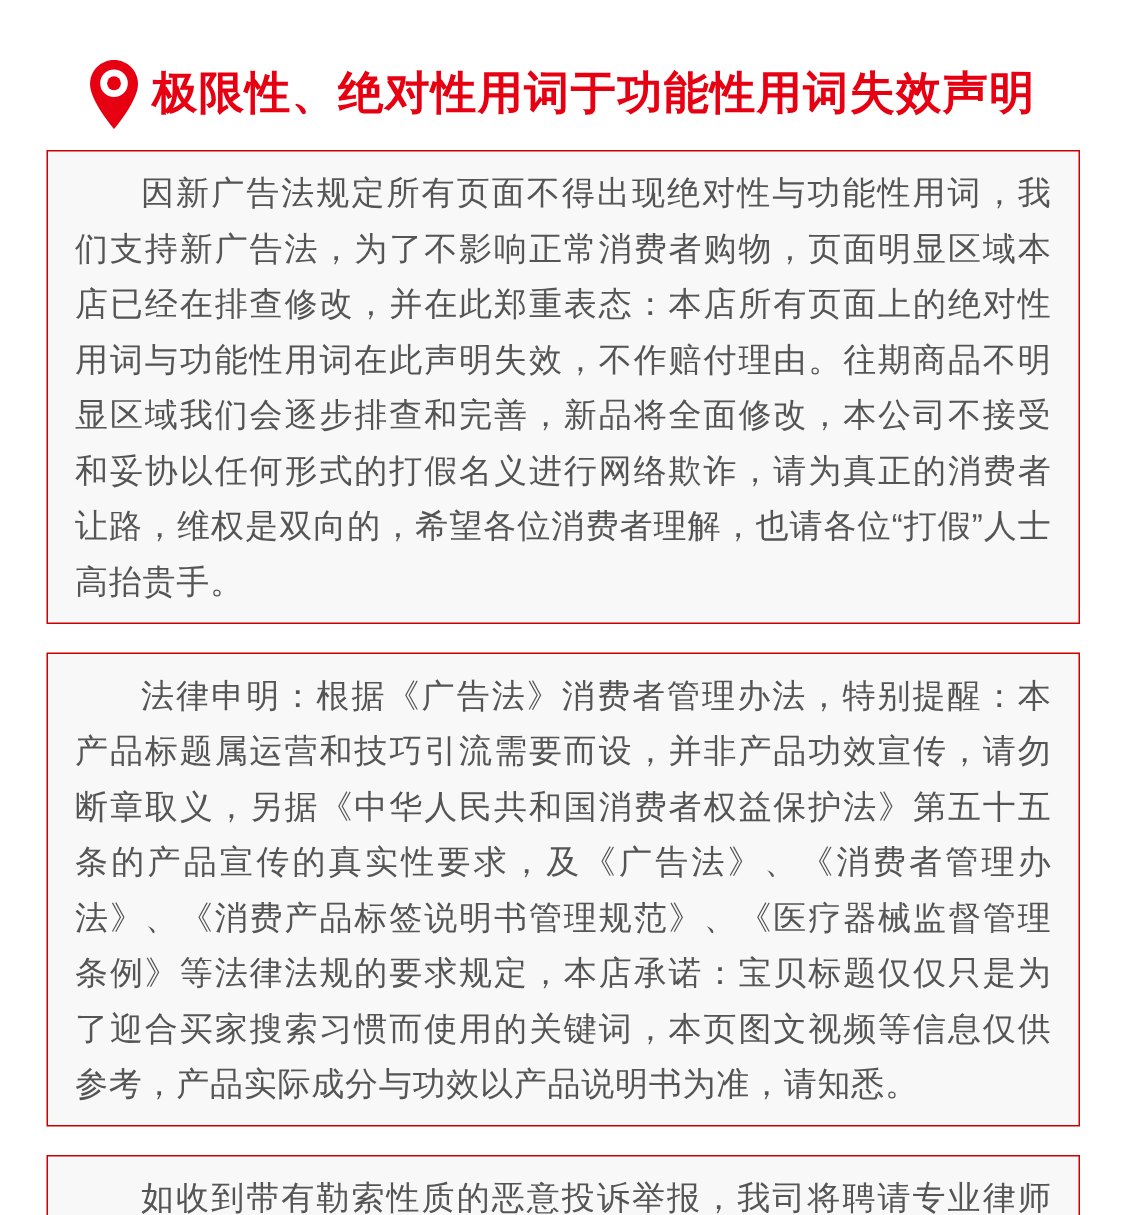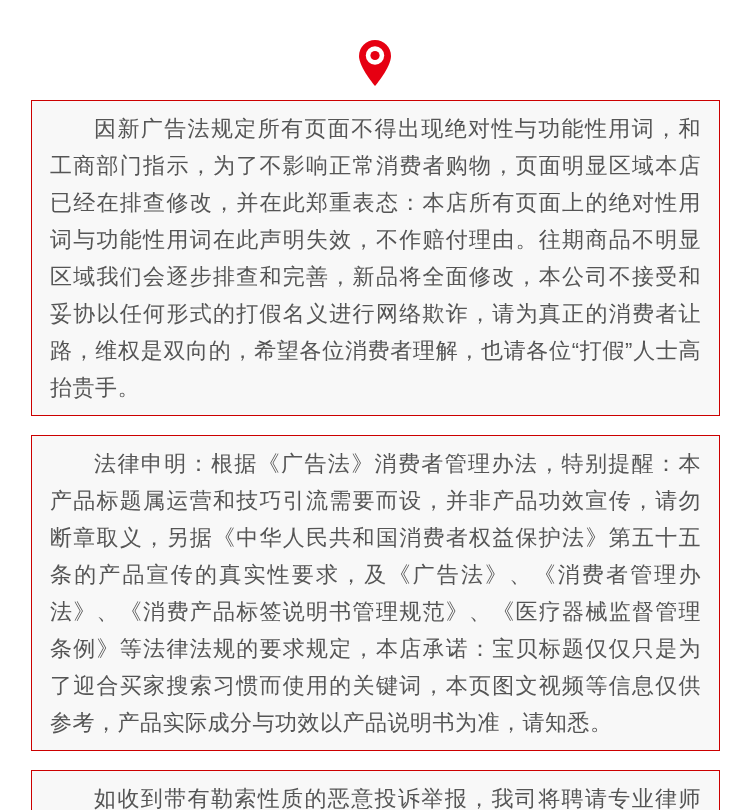--- a/index.html
+++ b/index.html
@@ -72,24 +72,25 @@
 <body>
 
 <div class="page">
 
   <div class="header">
     <svg class="pin-icon" viewBox="0 0 32 46" xmlns="http://www.w3.org/2000/svg" aria-hidden="true">
       <path d="M16 0 C7.16 0 0 7.16 0 16 C0 27.5 16 46 16 46 C16 46 32 27.5 32 16 C32 7.16 24.84 0 16 0 Z" fill="#e60012"></path>
       <circle cx="16" cy="15.5" r="9.2" fill="#ffffff"></circle>
       <circle cx="16" cy="15.5" r="4.6" fill="#e60012"></circle>
     </svg>
+    <h1 class="page-title">极限性、绝对性用词于功能性用词失效声明</h1>
   </div>
 
   <div class="notice-box">
-    <p class="notice-text">因新广告法规定所有页面不得出现绝对性与功能性用词，和工商部门指示，为了不影响正常消费者购物，页面明显区域本店已经在排查修改，并在此郑重表态：本店所有页面上的绝对性用词与功能性用词在此声明失效，不作赔付理由。往期商品不明显区域我们会逐步排查和完善，新品将全面修改，本公司不接受和妥协以任何形式的打假名义进行网络欺诈，请为真正的消费者让路，维权是双向的，希望各位消费者理解，也请各位“打假”人士高抬贵手。</p>
+    <p class="notice-text">因新广告法规定所有页面不得出现绝对性与功能性用词，我们支持新广告法，为了不影响正常消费者购物，页面明显区域本店已经在排查修改，并在此郑重表态：本店所有页面上的绝对性用词与功能性用词在此声明失效，不作赔付理由。往期商品不明显区域我们会逐步排查和完善，新品将全面修改，本公司不接受和妥协以任何形式的打假名义进行网络欺诈，请为真正的消费者让路，维权是双向的，希望各位消费者理解，也请各位“打假”人士高抬贵手。</p>
   </div>
 
   <div class="notice-box">
     <p class="notice-text">法律申明：根据《广告法》消费者管理办法，特别提醒：本产品标题属运营和技巧引流需要而设，并非产品功效宣传，请勿断章取义，另据《中华人民共和国消费者权益保护法》第五十五条的产品宣传的真实性要求，及《广告法》、《消费者管理办法》、《消费产品标签说明书管理规范》、《医疗器械监督管理条例》等法律法规的要求规定，本店承诺：宝贝标题仅仅只是为了迎合买家搜索习惯而使用的关键词，本页图文视频等信息仅供参考，产品实际成分与功效以产品说明书为准，请知悉。</p>
   </div>
 
   <div class="notice-box">
     <p class="notice-text">如收到带有勒索性质的恶意投诉举报，我司将聘请专业律师提起诉讼，同时我店对于正常消费者会积极处理问题保障其权益。</p>
   </div>
 

